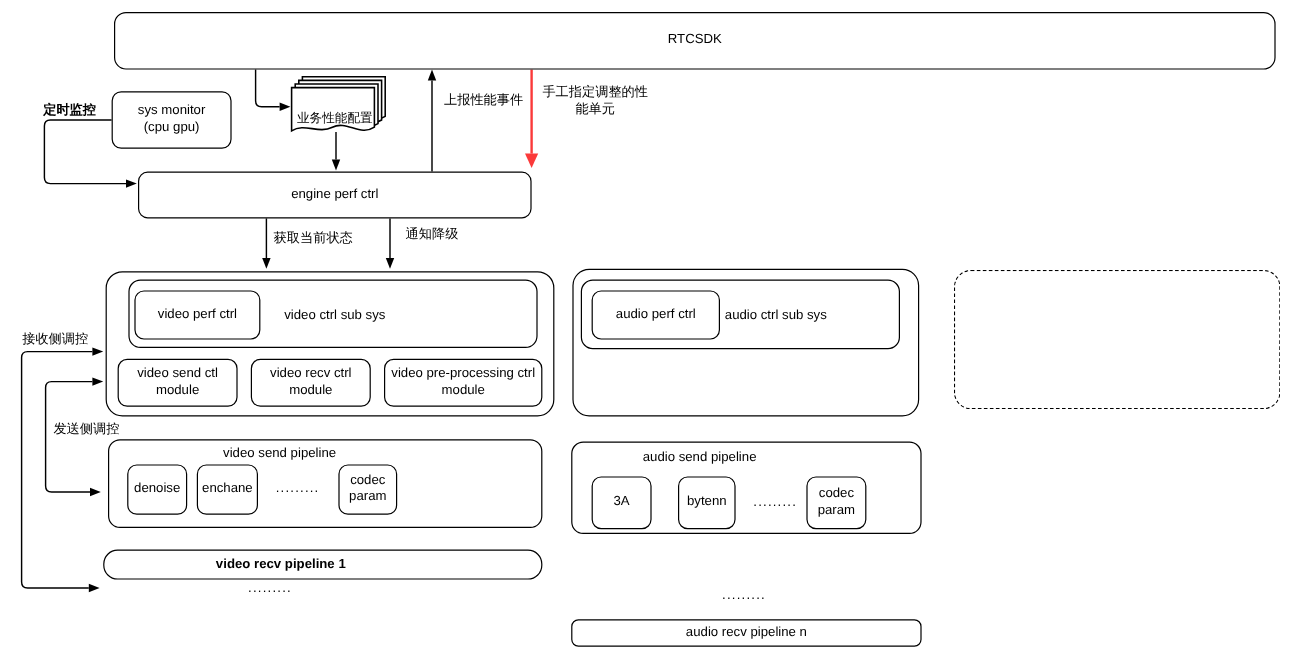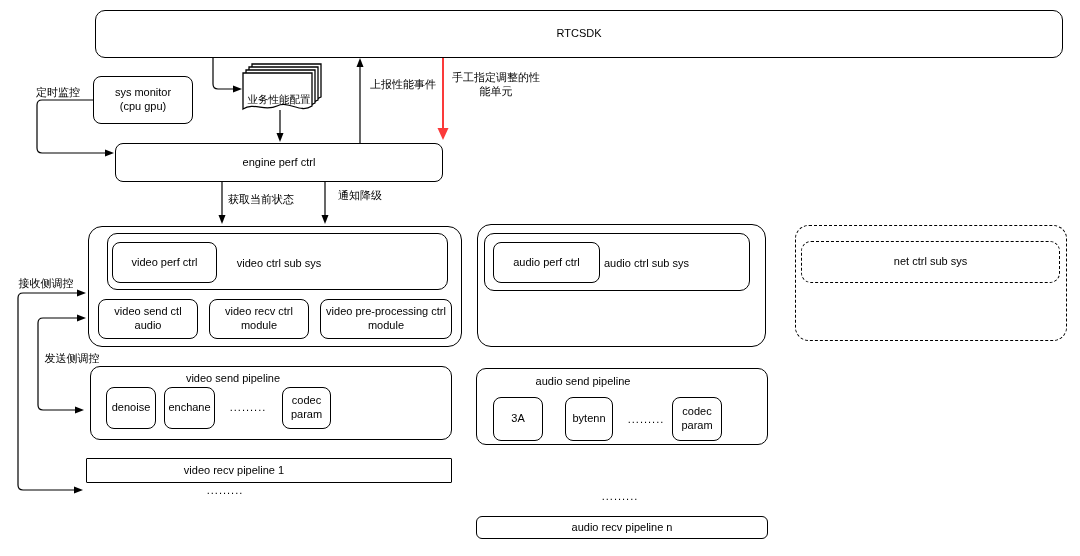--- a/index.html
+++ b/index.html
@@ -82,21 +82,21 @@
 
     <g>
       <path d="M77,318 L43,318 Q38,318 38,323 L38,405 Q38,410 43,410 L75,410"></path>
       <polygon points="86,318 77,314.5 77,321.5" fill="#000" stroke="none"></polygon>
       <polygon points="84,410 75,406.5 75,413.5" fill="#000" stroke="none"></polygon>
     </g>
   </svg>
 
   <div class="box" style="left:95px; top:10px; width:968px; height:48px; border-radius:10px;">RTCSDK</div>
 
-  <div class="lbl" style="left:30px; top:85px; width:56px;">定时监控</div>
+  <div class="lbl" style="left:30px; top:85px; width:56px;font-weight:bold;">定时监控</div>
 
   <div class="box pre" style="left:93px; top:76px; width:100px; height:48px;">sys monitor
 (cpu gpu)</div>
 
   <div class="lbl" style="left:246px; top:93px; width:66px; font-size:10.5px;">业务性能配置</div>
 
   <div class="lbl" style="left:370px; top:77px; width:66px;">上报性能事件</div>
 
   <div class="lbl pre" style="left:450px; top:70px; width:92px; white-space:pre-line;">手工指定调整的性
 能单元</div>
@@ -108,49 +108,48 @@
   <div class="lbl" style="left:337px; top:188px; width:46px;">通知降级</div>
 
   <div class="lbl" style="left:12px; top:276px; width:68px;">接收侧调控</div>
   <div class="lbl" style="left:38px; top:351px; width:68px;">发送侧调控</div>
 
   <div class="box container" style="left:88px; top:226px; width:374px; height:121px; border-radius:14px;"></div>
   <div class="box container" style="left:107px; top:233px; width:341px; height:57px; border-radius:10px;"></div>
   <div class="lbl" style="left:224px; top:256px; width:110px; text-align:center;">video ctrl sub sys</div>
   <div class="box" style="left:112px; top:242px; width:105px; height:41px;">video perf ctrl</div>
   <div class="box pre" style="left:98px; top:299px; width:100px; height:40px;">video send ctl
-audio</div>
+module</div>
   <div class="box pre" style="left:209px; top:299px; width:100px; height:40px;text-align:center;">video recv ctrl
 module</div>
   <div class="box pre" style="left:320px; top:299px; width:132px; height:40px;">video pre-processing ctrl
 module</div>
 
   <div class="box container" style="left:90px; top:366px; width:362px; height:74px; border-radius:10px;"></div>
   <div class="lbl" style="left:160px; top:371px; width:146px;">video send pipeline</div>
   <div class="box" style="left:106px; top:387px; width:50px; height:42px;">denoise</div>
   <div class="box" style="left:164px; top:387px; width:51px; height:42px;">enchane</div>
   <div class="lbl dots" style="left:222px; top:400px; width:52px;">.........</div>
   <div class="box pre" style="left:282px; top:387px; width:49px; height:42px;">codec
 param</div>
 
-  <div class="box" style="left:86px; top:458px; width:366px; height:25px; border-radius:1px; padding-right:70px;">video recv pipeline 1</div>
+  <div class="box" style="left:86px; top:458px; width:366px; height:25px; border-radius:12px; padding-right:70px;font-weight:bold;">video recv pipeline 1</div>
   <div class="lbl dots" style="left:190px; top:483px; width:70px;">.........</div>
 
   <div class="box container" style="left:477px; top:224px; width:289px; height:123px; border-radius:14px;"></div>
   <div class="box container" style="left:484px; top:233px; width:266px; height:58px; border-radius:10px;"></div>
   <div class="lbl" style="left:604px; top:256px; width:110px; text-align:left;">audio ctrl sub sys</div>
   <div class="box" style="left:493px; top:242px; width:107px; height:41px;">audio perf ctrl</div>
 
   <div class="box container" style="left:476px; top:368px; width:292px; height:77px; border-radius:10px;"></div>
   <div class="lbl" style="left:510px; top:374px; width:146px;">audio send pipeline</div>
   <div class="box" style="left:493px; top:397px; width:50px; height:44px;">3A</div>
   <div class="box" style="left:565px; top:397px; width:48px; height:44px;text-align:center;">bytenn</div>
   <div class="lbl dots" style="left:620px; top:412px; width:52px;">.........</div>
   <div class="box pre" style="left:672px; top:397px; width:50px; height:44px;">codec
 param</div>
 
   <div class="lbl dots" style="left:585px; top:489px; width:70px;">.........</div>
   <div class="box" style="left:476px; top:516px; width:292px; height:23px; border-radius:6px;">audio recv pipeline n</div>
 
   <div class="box container dashed" style="left:795px; top:225px; width:272px; height:116px; border-radius:14px;"></div>
-  <div class="box dashed" style="left:801px; top:241px; width:259px; height:42px; border-radius:10px;">net ctrl sub sys</div>
 
 </div>
 
 </body></html>

